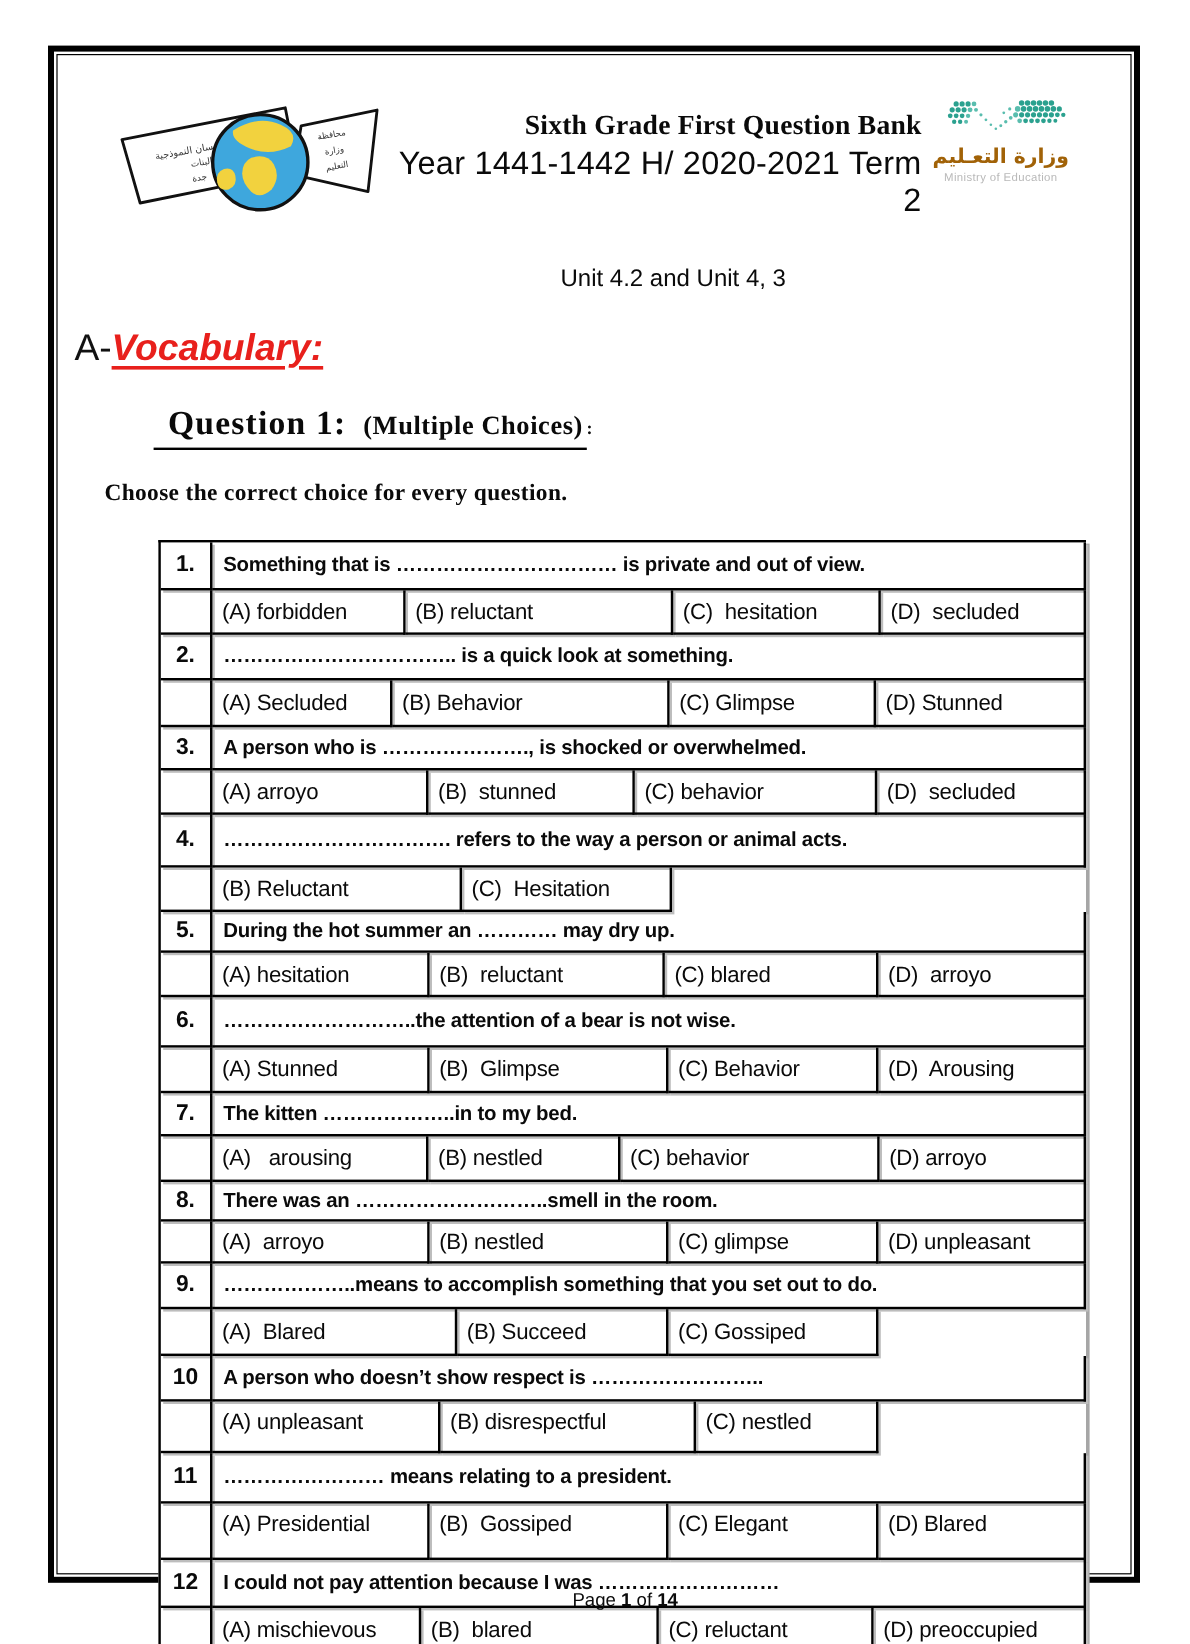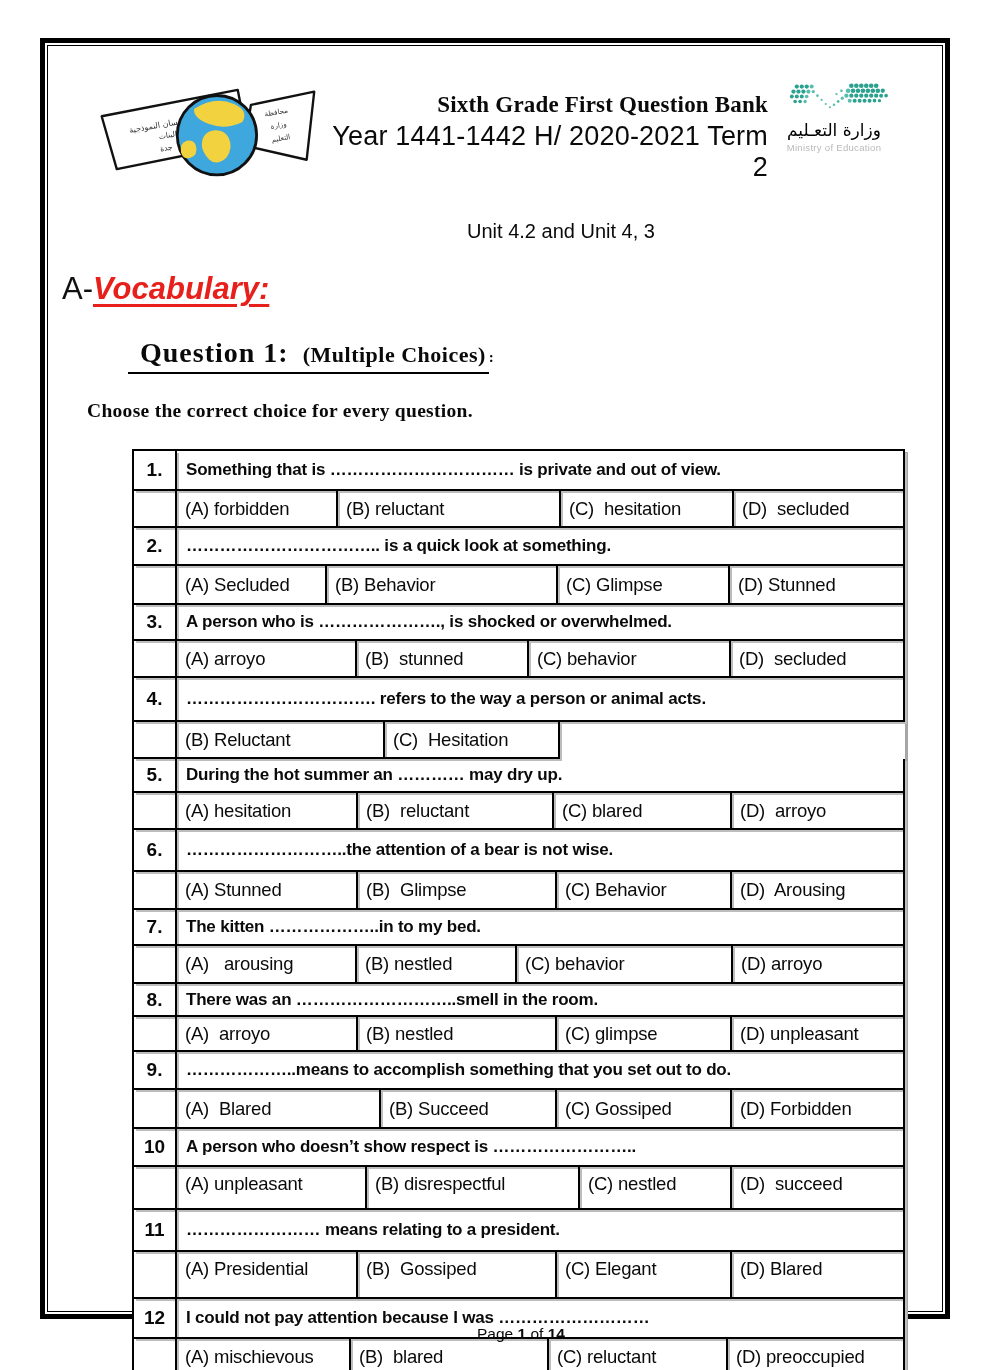--- a/index.html
+++ b/index.html
@@ -48,23 +48,23 @@
     letter-spacing: 0.2px;
   }
   .moe-logo {
     flex: 0 0 auto;
     width: 132px;
     text-align: center;
     padding-top: 2px;
   }
   .moe-arabic {
     font-family: "DejaVu Sans", sans-serif;
-    font-weight: normal;
+    font-weight: bold;
     font-size: 17px;
-    color: #000000;
+    color: #a16207;
     margin-top: 2px;
     line-height: 1.05;
   }
   .moe-english {
     font-size: 9.5px;
     color: #b9b9b9;
     margin-top: 2px;
     letter-spacing: 0.3px;
   }
   .unit-line {
@@ -368,33 +368,31 @@
 
       <div class="trow" style="min-height:38px">
         <div class="cell numcell">9.</div>
         <div class="cell qtext">………………..means to accomplish something that you set out to do.</div>
       </div>
       <div class="trow" style="min-height:39px">
         <div class="cell numcell"></div>
         <div class="cell opt" style="flex:0 0 204px">(A)  Blared</div>
         <div class="cell opt" style="flex:0 0 176px">(B) Succeed</div>
         <div class="cell opt" style="flex:0 0 175px">(C) Gossiped</div>
-        <div class="cell opt opt-last">(D) Forbidden</div>
       </div>
 
       <div class="trow" style="min-height:38px">
         <div class="cell numcell">10</div>
         <div class="cell qtext">A person who doesn’t show respect is ……………………..</div>
       </div>
       <div class="trow orow-top" style="min-height:43px">
         <div class="cell numcell"></div>
         <div class="cell opt" style="flex:0 0 190px">(A) unpleasant</div>
         <div class="cell opt" style="flex:0 0 213px">(B) disrespectful</div>
         <div class="cell opt" style="flex:0 0 152px">(C) nestled</div>
-        <div class="cell opt opt-last">(D)  succeed</div>
       </div>
 
       <div class="trow" style="min-height:42px">
         <div class="cell numcell">11</div>
         <div class="cell qtext">…………………… means relating to a president.</div>
       </div>
       <div class="trow orow-top" style="min-height:47px">
         <div class="cell numcell"></div>
         <div class="cell opt" style="flex:0 0 181px">(A) Presidential</div>
         <div class="cell opt" style="flex:0 0 199px">(B)  Gossiped</div>

